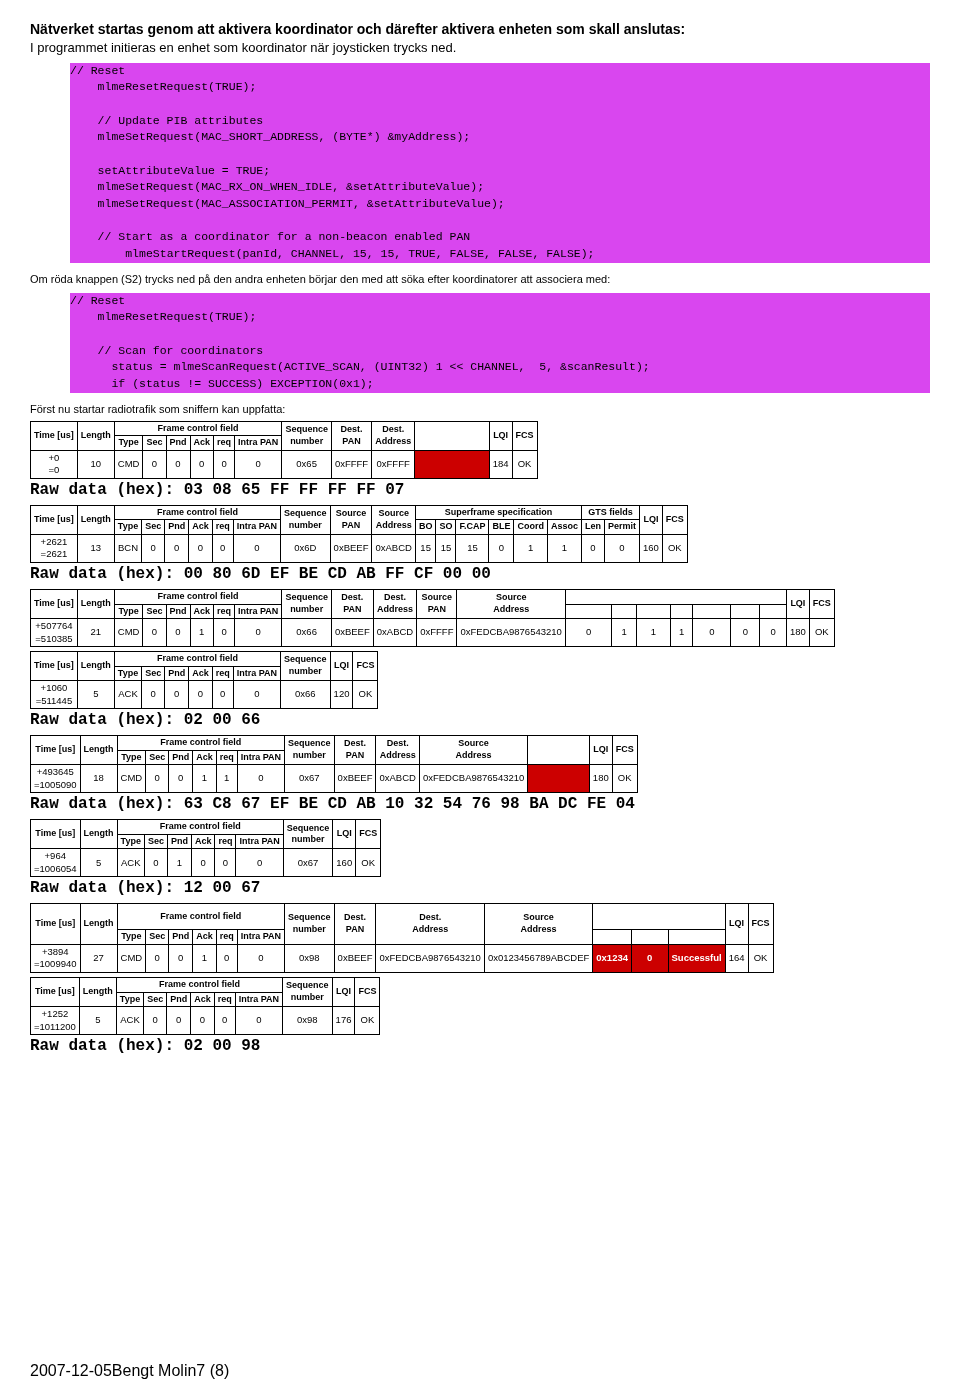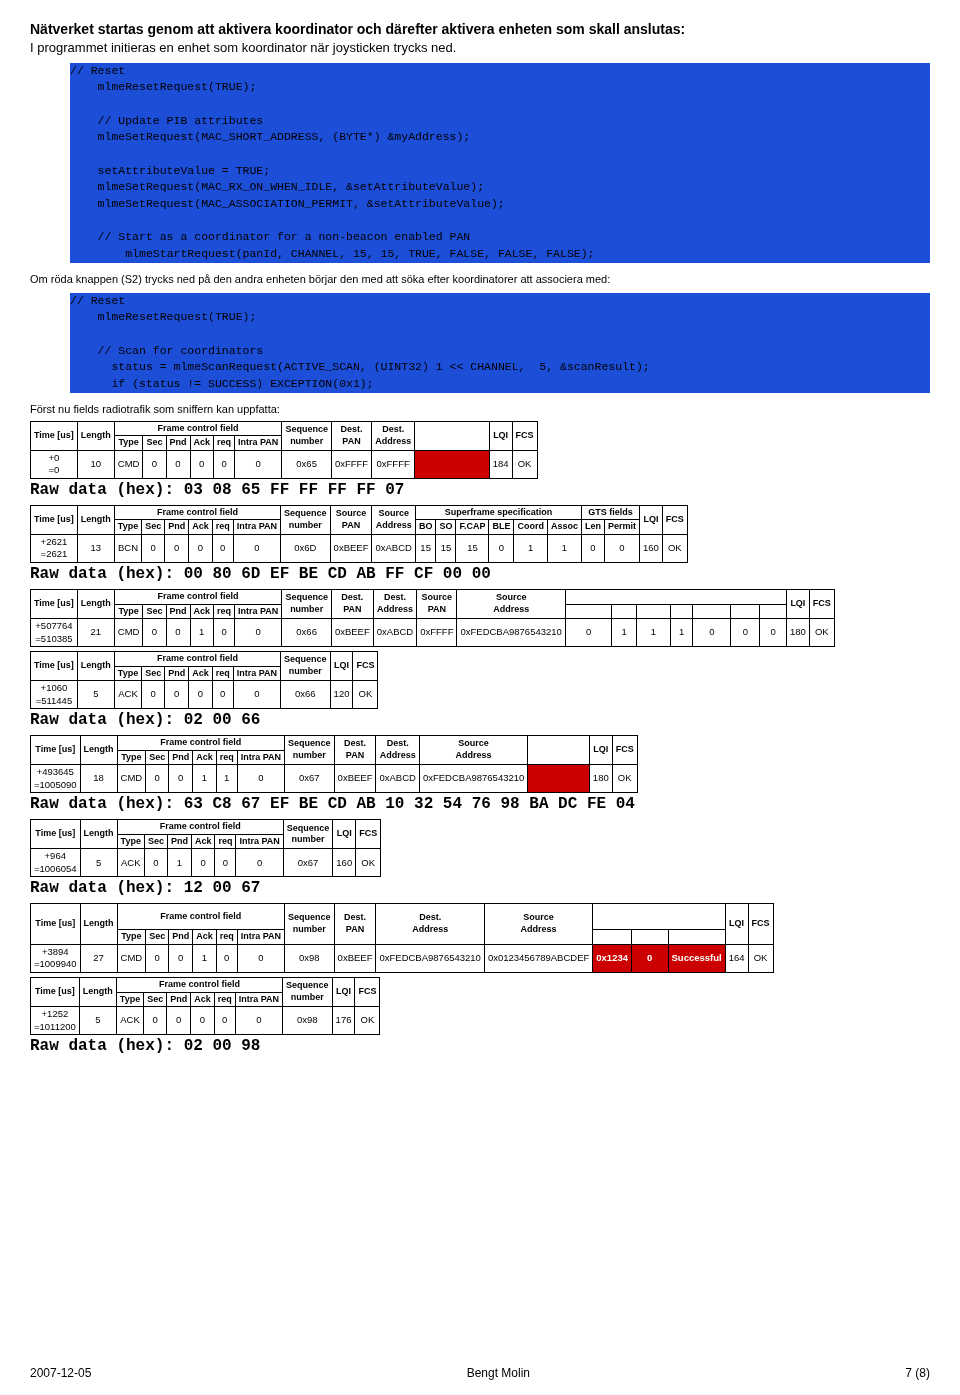--- a/index.html
+++ b/index.html
@@ -17,21 +17,21 @@
       font-size: 14px;
       font-weight: bold;
       line-height: 1.4;
     }
     p.intro {
       font-size: 13px;
     }
     pre.code-block {
       font-family: 'Courier New', monospace;
       font-size: 11.5px;
-      background: #1d4ed8;
+      background: #d946ef;
       margin: 8px 0 8px 40px;
       white-space: pre-wrap;
       line-height: 1.45;
     }
     p.section-text {
       font-size: 11px;
       margin: 10px 0 6px 0;
     }
 
     
@@ -70,22 +70,21 @@
       font-size: 16px;
       font-weight: bold;
       margin: 2px 0 6px 0;
     }
     .footer {
       position: absolute;
       bottom: 15px;
       left: 30px;
       right: 30px;
       display: flex;
-      justify-content: space-between;
-      font-size: 12px;
+      font-size: 16px;
     }
   </style>
 </head>
 <body>
 
 <h1 class="main-title">Nätverket startas genom att aktivera koordinator och därefter aktivera enheten som skall anslutas:</h1>
 
 <p class="intro">I programmet initieras en enhet som koordinator när joysticken trycks ned.</p>
 
 <pre class="code-block">// Reset
@@ -103,21 +102,21 @@
 
 <p class="section-text">Om röda knappen (S2) trycks ned på den andra enheten börjar den med att söka efter koordinatorer att associera med:</p>
 
 <pre class="code-block">// Reset
     mlmeResetRequest(TRUE);
 
     // Scan for coordinators
       status = mlmeScanRequest(ACTIVE_SCAN, (UINT32) 1 &lt;&lt; CHANNEL,  5, &amp;scanResult);
       if (status != SUCCESS) EXCEPTION(0x1);</pre>
 
-<p class="section-text">Först nu fields radiotrafik som sniffern kan uppfatta:</p>
+<p class="section-text">Först nu startar radiotrafik som sniffern kan uppfatta:</p>
 
 <div class="packet-section">
   <div class="packet-table-wrapper">
     <table class="packet-table">
       <thead>
         <tr>
           <th rowspan="2">Time [us]</th>
           <th rowspan="2">Length</th>
           <th colspan="6">Frame control field</th>
           <th rowspan="2">Sequence<br>number</th>

